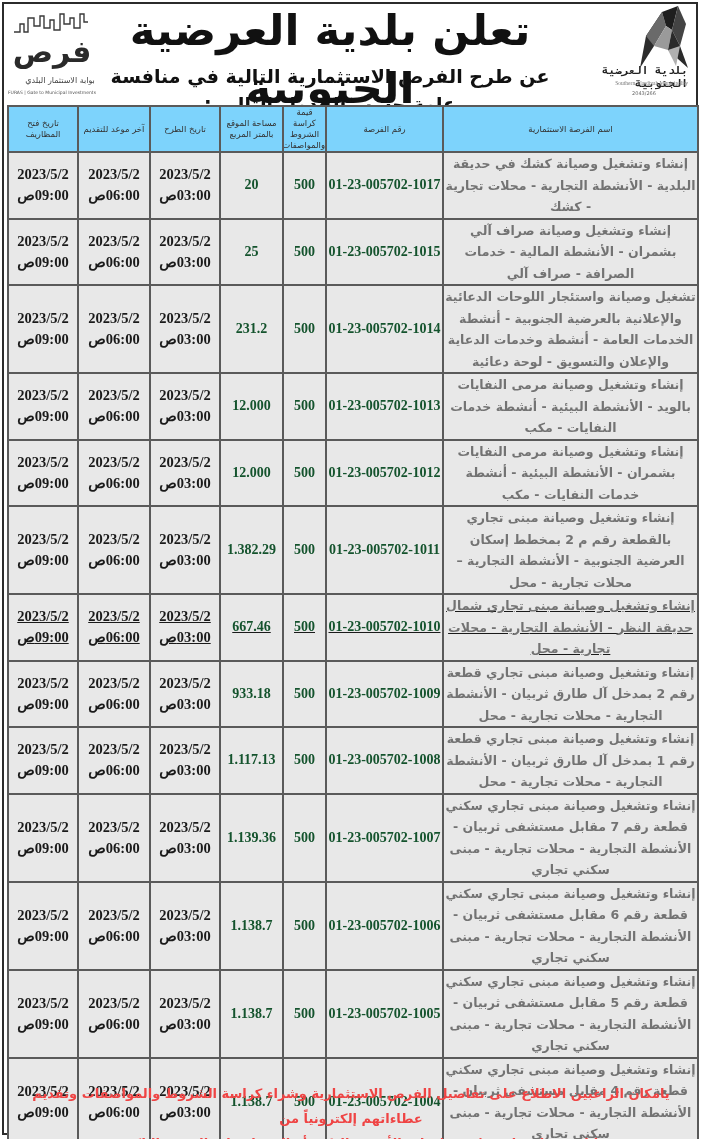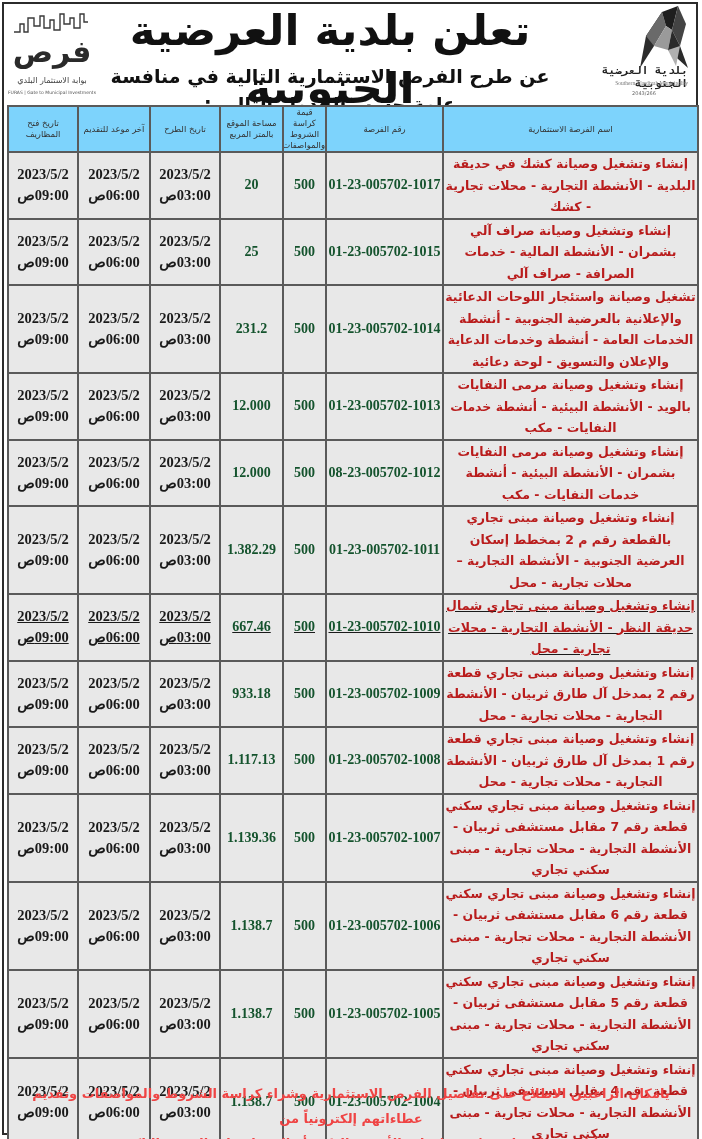--- a/index.html
+++ b/index.html
@@ -6,21 +6,21 @@
   body { width: 702px; height: 1139px; position: relative; overflow: hidden;
          font-family: "DejaVu Sans", sans-serif; color: #1a1a1a; }
   .frame { position: absolute; left: 2px; top: 2px; width: 696px; height: 1133px;
            border: 2px solid #2b2b2b; box-sizing: border-box; background: #fff; }
   
   .header { position: absolute; left: 0; top: 0; width: 702px; height: 104px; }
   .furas-logo { position: absolute; left: 6px; top: 8px; width: 92px; height: 88px; text-align: center; }
   .furas-skyline { position: absolute; left: 8px; top: 4px; width: 74px; height: 22px; }
   .furas-word { position: absolute; left: 6px; top: 26px; width: 80px; font-size: 30px; font-weight: bold;
                 color: #2a2a2a; line-height: 36px; direction: rtl; text-align: center; }
-  .furas-sub { position: absolute; left: 0; top: 68px; width: 92px; font-size: 8px; color: #444; direction: rtl; text-align: center; }
+  .furas-sub { position: absolute; left: 8px; top: 68px; width: 92px; font-size: 8px; color: #444; direction: rtl; text-align: center; }
   .furas-en { position: absolute; left: 0; top: 82px; width: 92px; font-size: 4.5px; color: #555; text-align: center; white-space: nowrap; }
 
   .title-main { position: absolute; left: 95px; top: 2px; width: 470px; text-align: center; direction: rtl;
                 font-family: "DejaVu Sans", sans-serif; font-weight: bold; font-size: 42px; line-height: 58px;
                 color: #111; letter-spacing: -0.5px; transform: scaleX(1.04); }
   .title-sub { position: absolute; left: 95px; top: 62px; width: 470px; text-align: center; direction: rtl;
                font-weight: bold; font-size: 19px; line-height: 28px; color: #111; }
 
   .muni-logo { position: absolute; left: 570px; top: 6px; width: 128px; height: 94px; }
   .muni-mark { position: absolute; left: 62px; top: 0px; width: 60px; height: 62px; }
@@ -29,21 +29,21 @@
   .muni-en { position: absolute; left: 0; top: 74px; width: 118px; text-align: right; font-size: 5.5px; color: #777; font-family: "Liberation Serif", serif; }
   .muni-code { position: absolute; left: 0; top: 84px; width: 118px; text-align: center; font-size: 5px; color: #666; padding-left: 30px; box-sizing: border-box; }
 
   
   table.grid { position: absolute; left: 7px; top: 105px; width: 690px; border-collapse: collapse;
                table-layout: fixed; direction: rtl; }
   table.grid th, table.grid td { border: 2px solid #5a5a5a; background: #e8e8e8; padding: 0; vertical-align: middle;
                text-align: center; overflow: hidden; }
   table.grid th { background: #7dd3fc; font-size: 8.5px; font-weight: normal; color: #333; height: 34px; line-height: 11px; }
   td.name { text-align: justify; text-align-last: center; direction: rtl; font-weight: bold; font-size: 12.5px;
-            line-height: 21.5px; padding: 0 4px 0 3px; color: #b91c1c; }
+            line-height: 21.5px; padding: 0 4px 0 3px; color: #737373; }
   td.num { font-family: "Liberation Serif", serif; font-weight: bold; font-size: 14px; color: #14532d; direction: ltr; }
   td.date { font-family: "Liberation Serif", serif; font-weight: bold; font-size: 14.5px; color: #1a1a1a; line-height: 21px; }
   .dline { display: block; direction: ltr; }
   .tline { display: block; direction: rtl; }
 
   .footer { position: absolute; left: 6px; top: 1081px; width: 690px; height: 52px; text-align: center; direction: rtl;
             font-weight: bold; font-size: 13px; line-height: 25px; color: #ef4444; }
 </style>
 </head>
 <body>
@@ -168,21 +168,21 @@
           <span class="dline">2023/5/2</span>
           <span class="tline">06:00ص</span>
         </td>
         <td class="date">
           <span class="dline">2023/5/2</span>
           <span class="tline">09:00ص</span>
         </td>
       </tr>
       <tr style="height: 46px;">
         <td class="name">إنشاء وتشغيل وصيانة مرمى النفايات بشمران - الأنشطة البيئية - أنشطة خدمات النفايات - مكب</td>
-        <td class="num">08-23-005702-1012</td>
+        <td class="num">01-23-005702-1012</td>
         <td class="num">500</td>
         <td class="num">12.000</td>
         <td class="date">
           <span class="dline">2023/5/2</span>
           <span class="tline">03:00ص</span>
         </td>
         <td class="date">
           <span class="dline">2023/5/2</span>
           <span class="tline">06:00ص</span>
         </td>

